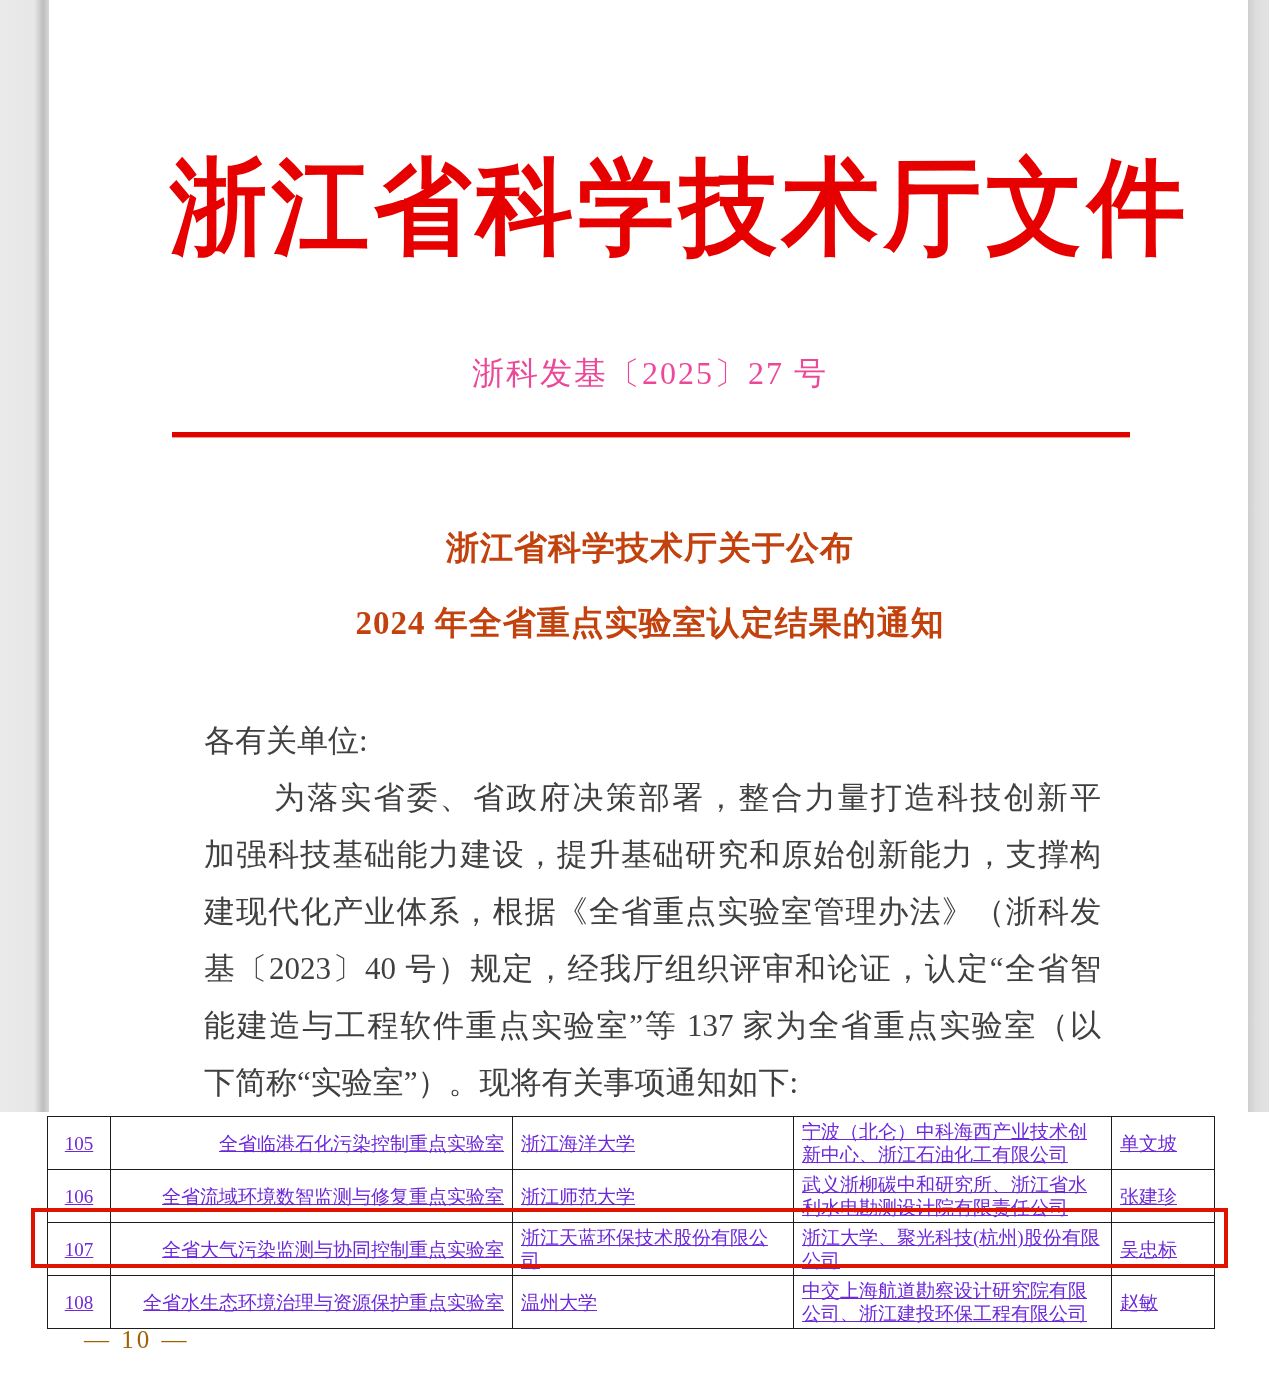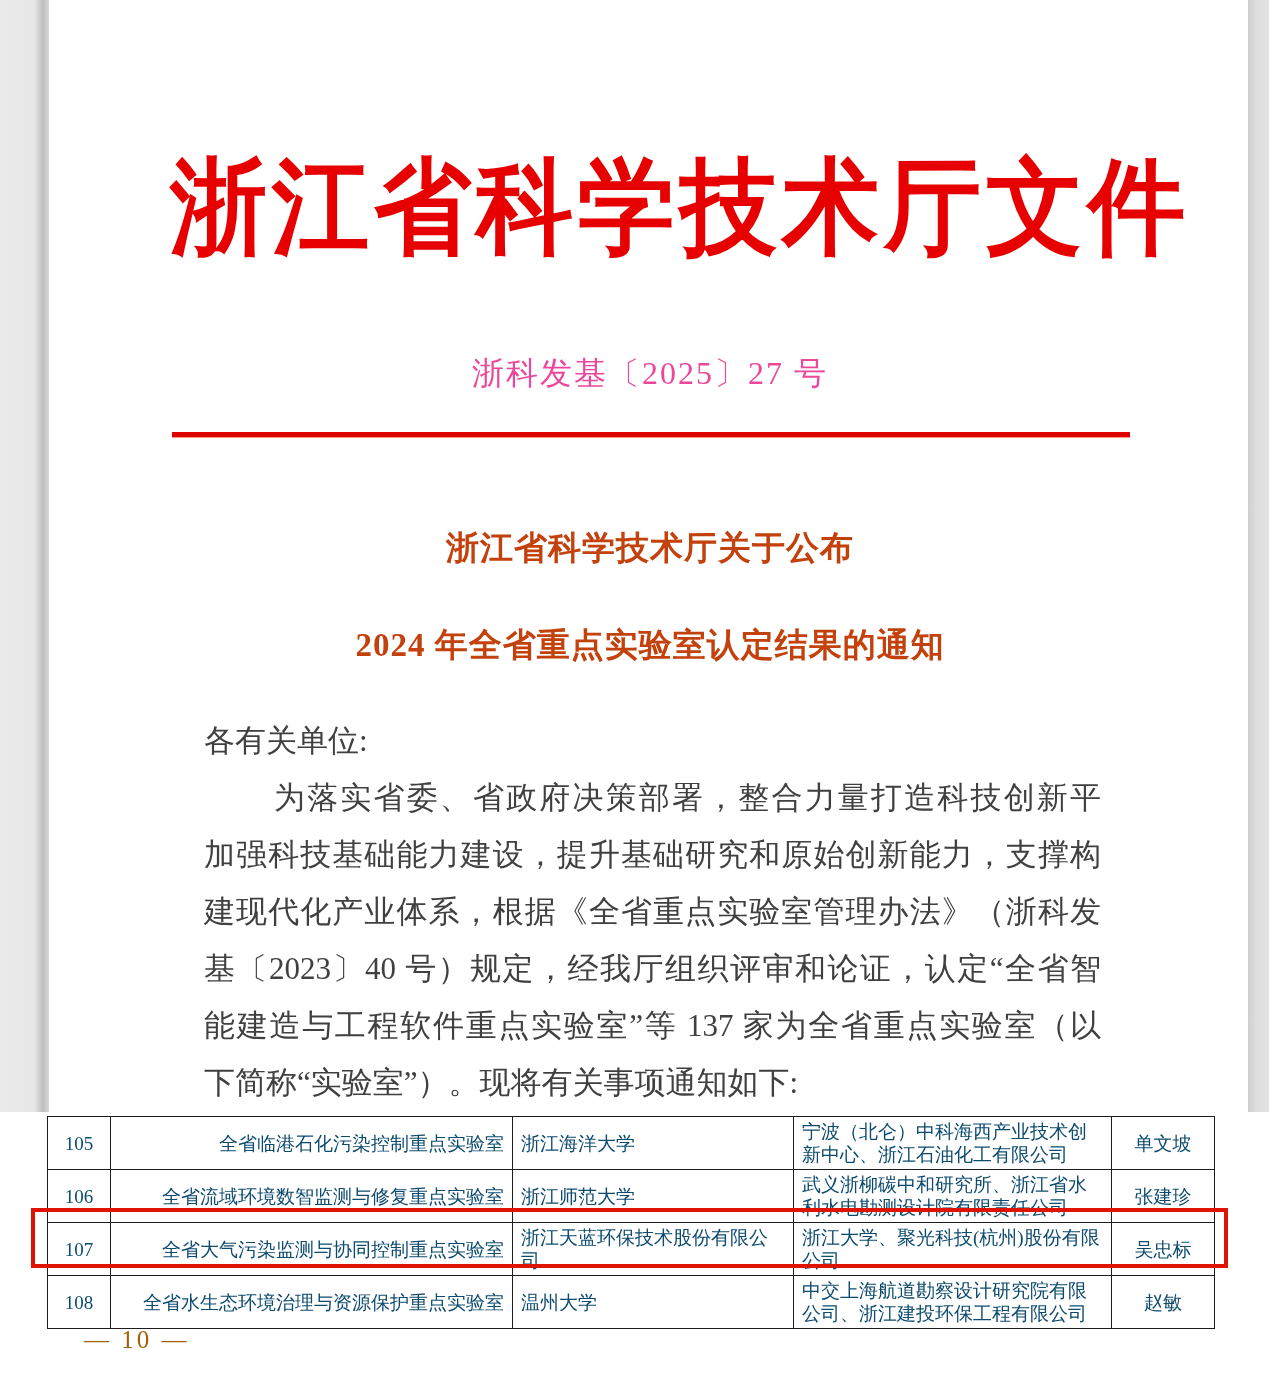--- a/index.html
+++ b/index.html
@@ -60,21 +60,21 @@
   .notice-title { 
     position: absolute; left: 0;
     width: 960px;
     text-align: center;
     font-size: 33px; font-weight: bold;
     color: #c2410c;
     letter-spacing: 1px;
     white-space: nowrap;
   }
   .notice-title.line1 { top: 526px; }
-  .notice-title.line2 { top: 623px; }
+  .notice-title.line2 { top: 601px; }
 
   .body-text {
     position: absolute; left: 34px; top: 712px;
     width: 897px;
     font-size: 31px;
     color: #404040;
   }
   .body-line { line-height: 57px; height: 57px; white-space: nowrap; }
   .body-line.justified { text-align: justify; text-align-last: justify; white-space: normal; overflow: hidden; }
   .body-line.indent { text-indent: 70px; }
@@ -84,33 +84,34 @@
     position: absolute; left: 0; top: 1112px;
     width: 1269px; height: 274px;
     background: #ffffff;
   }
   table.results {
     position: absolute; left: 47px; top: 4px;
     width: 1167px;
     border-collapse: collapse;
     table-layout: fixed;
     font-size: 19px;
-    color: #0c4a6e;
+    color: #6d28d9;
+    text-decoration: underline;
   }
   table.results td {
     border: 1.6px solid #1c1c1c;
     padding: 3px 8px;
     line-height: 23px;
     vertical-align: middle;
   }
   td.c-no { width: 63px; text-align: center; }
   td.c-lab { width: 402px; text-align: right; padding-left: 14px; }
   td.c-org { width: 281px; text-align: left; padding-left: 12px; }
   td.c-partners { width: 318px; text-align: left; padding-left: 10px; }
-  td.c-director { width: 103px; text-align: center; }
+  td.c-director { width: 103px; text-align: left; }
   tr.r-105 { height: 50px; }
   tr.r-106 { height: 47px; }
   tr.r-107 { height: 52px; }
   tr.r-108 { height: 49px; }
 
   .highlight-box {
     position: absolute; left: 31px; top: 96px;
     width: 1197px; height: 60px;
     border: 4px solid #de1400;
     background: transparent;

